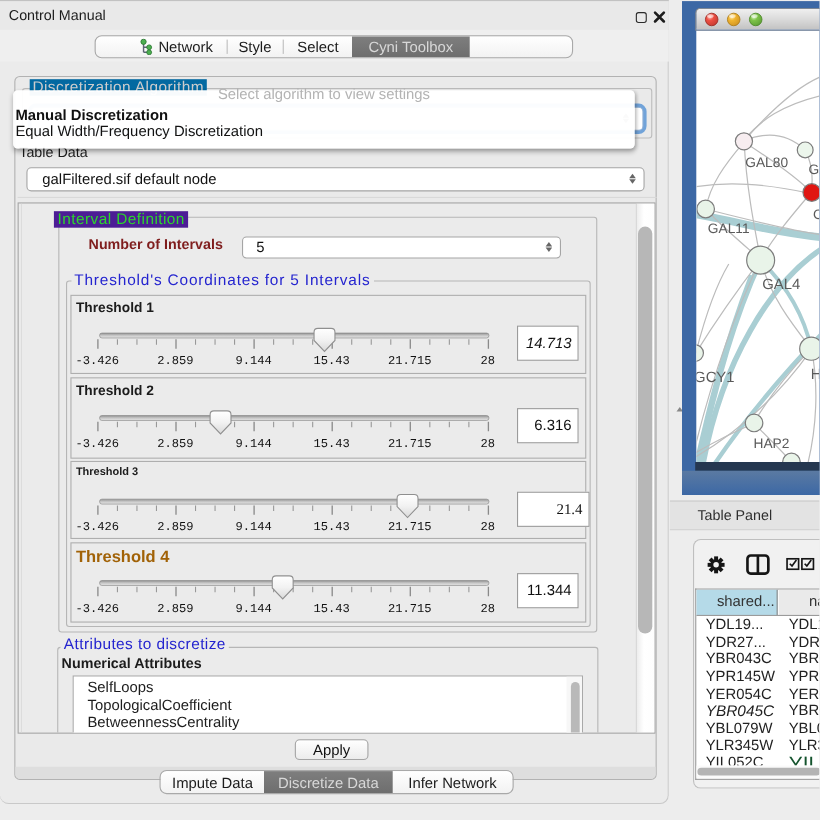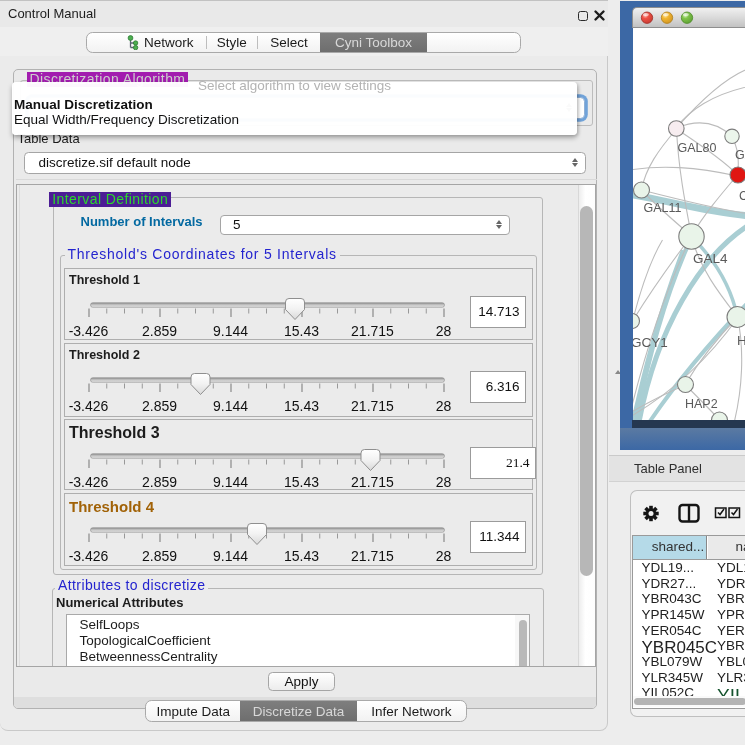--- a/index.html
+++ b/index.html
@@ -1,27 +1,27 @@
 <!DOCTYPE html>
 <html><head><meta charset="utf-8"><style>
 *{margin:0;padding:0;box-sizing:border-box;}
 html,body{width:745px;height:745px;background:#ededed;font-family:"Liberation Sans",sans-serif;overflow:hidden;}
 .abs{position:absolute;}
 body{position:relative;}
-.grouptitle{position:absolute;font-size:14px;background:#a21caf;padding:0 3px;line-height:15px;white-space:nowrap;letter-spacing:0.4px;}
+.grouptitle{position:absolute;font-size:14px;background:#0369a1;padding:0 3px;line-height:15px;white-space:nowrap;letter-spacing:0.4px;}
 .combo{position:absolute;background:#fff;border:1px solid #a5a5a5;border-radius:4.5px;font-size:13.5px;color:#111;}
 .combo .ar{position:absolute;right:7px;top:0;height:100%;display:flex;flex-direction:column;justify-content:center;gap:1.5px;}
 .combo .ar i{display:block;width:0;height:0;border-left:3.5px solid transparent;border-right:3.5px solid transparent;}
 .combo .ar i.up{border-bottom:4.5px solid #666;}
 .combo .ar i.dn{border-top:4.5px solid #666;}
 .tabbar{position:absolute;display:flex;border:1px solid #a9a9a9;border-radius:6.5px;background:linear-gradient(180deg,#ffffff,#f2f2f2);font-size:13.5px;color:#1b1b1b;overflow:hidden;}
 .tabbar .t{display:flex;align-items:center;justify-content:center;white-space:nowrap;}
 .tabbar .sep{width:1px;background:#bdbdbd;margin:3px 0;}
 .tabbar .sel{background:linear-gradient(180deg,#7e7e7e,#6e6e6e);color:#d8d8d8;}
-.vlabel{position:absolute;font-size:14px;color:#111;white-space:nowrap;transform:translateX(-50%);}
+.vlabel{position:absolute;font-size:11px;color:#111;white-space:nowrap;transform:translateX(-50%);font-family:Liberation Mono, monospace;}
 .vbox{position:absolute;background:#fff;border:1px solid #9b9b9b;font-size:13.5px;color:#111;text-align:right;padding-right:5px;}
 .bold{font-weight:bold;}
 </style></head><body>
 
 <div class="abs" style="left:0;top:0;width:608px;height:731px;background:#ebebeb;border:1px solid #c9c9c9;border-left:none;border-radius:0 0 8px 8px;"></div>
 <div class="abs" style="left:0;top:0;width:608px;height:27px;background:#e9e9e9;border-top:1px solid #c2c2c2;"></div>
 <div class="abs" style="left:0;top:27px;width:608px;height:29px;background:#efefef;"></div>
 <div class="abs" style="left:8px;top:6.2px;font-size:13px;color:#1c1c1c;">Control Manual</div>
 <div class="abs" style="left:577.5px;top:10.5px;width:10px;height:10px;border:1.6px solid #2a2a2a;border-radius:2.5px;"></div>
 <svg class="abs" style="left:593px;top:9px;" width="13" height="13" viewBox="0 0 13 13">
@@ -44,32 +44,32 @@
 <div class="abs" style="left:13.5px;top:697px;width:582.5px;height:11px;background:#dedede;border-radius:0 0 4px 4px;"></div>
 <div class="abs" style="left:20px;top:80px;width:573px;height:46px;border:1px solid #bcbcbc;border-radius:3px;"></div>
 <div class="grouptitle" style="left:26.5px;top:71.8px;color:#cdcdcd;">Discretization Algorithm</div>
 <div class="combo" style="left:28px;top:96.5px;width:556.5px;height:22px;border-color:#8fb0d6;box-shadow:0 0 0 2.8px rgba(92,151,214,0.85);">
     <span class="ar" style="right:12px;">
       <i class="up"></i>
       <i class="dn"></i>
     </span>
   </div>
 <div class="abs" style="left:17.5px;top:131.4px;font-size:13px;color:#1c1c1c;">Table Data</div>
-<div class="combo" style="left:24px;top:151.5px;width:562px;height:22px;line-height:20px;"><span style="padding-left:13.5px;">discretize.sif default node</span><span class="ar">
+<div class="combo" style="left:24px;top:151.5px;width:562px;height:22px;line-height:20px;"><span style="padding-left:13.5px;">galFiltered.sif default node</span><span class="ar">
       <i class="up"></i>
       <i class="dn"></i>
     </span></div>
 <div class="abs" style="left:15.5px;top:179px;width:581px;height:1px;background:#d9d9d9;"></div>
 <div class="abs" style="left:15.5px;top:184px;width:580px;height:483px;border:1px solid #a5a5a5;background:#ebebeb;overflow:hidden;">
 <div class="abs" style="left:2.5px;top:0;width:1px;height:481px;background:#dcdcdc;"></div>
 <div class="abs" style="left:561px;top:0;width:17px;height:481px;background:linear-gradient(90deg,#ededed,#ffffff 40%,#fdfdfd);border-left:1px solid #d8d8d8;"></div>
 <div class="abs" style="left:563px;top:21px;width:13px;height:370px;background:#b7b7b7;border-radius:6.5px;"></div>
 <div class="abs" style="left:36.5px;top:11.5px;width:489.5px;height:378px;border:1px solid #b6b6b6;border-radius:3px;"></div>
 <div class="grouptitle" style="left:32.8px;top:7.2px;color:#2bd82b;background:#4c1d95;">Interval Definition</div>
-<div class="abs bold" style="left:64px;top:29px;font-size:13px;color:#0369a1;">Number of Intervals</div>
+<div class="abs bold" style="left:64px;top:29px;font-size:13px;color:#7f1d1d;">Number of Intervals</div>
 <div class="combo" style="left:203.5px;top:29.5px;width:290px;height:20px;line-height:18px;border-radius:4px;"><span style="padding-left:12px;">5</span><span class="ar">
         <i class="up"></i>
         <i class="dn"></i>
       </span></div>
 <div class="abs" style="left:43px;top:69.5px;width:477px;height:315px;border:1px solid #b6b6b6;border-radius:3px;"></div>
 <div class="grouptitle" style="left:48px;top:61.5px;color:#2424cf;background:#ebebeb;letter-spacing:0.75px;">Threshold's Coordinates for 5 Intervals</div>
 <div class="abs" style="left:47px;top:83px;width:469px;height:72px;border:1px solid #aeaeae;">
 <div class="abs bold" style="left:4.5px;top:4.2px;font-size:12.5px;color:#1c1c1c;">Threshold 1</div>
 <svg class="abs" style="left:0;top:0;" width="467" height="70" viewBox="0 0 467 70">
 <defs>
@@ -90,21 +90,21 @@
 <g transform="translate(220.5,29.5)">
           <path d="M3.5 0 H15.5 Q19 0 19 3.5 V11 L9.5 21 L0 11 V3.5 Q0 0 3.5 0 Z" fill="url(#th)" stroke="#8f8f8f" stroke-width="1"></path>
         </g>
 </svg>
 <div class="vlabel" style="left:24px;top:54px;">-3.426</div>
 <div class="vlabel" style="left:95px;top:54px;">2.859</div>
 <div class="vlabel" style="left:166px;top:54px;">9.144</div>
 <div class="vlabel" style="left:237px;top:54px;">15.43</div>
 <div class="vlabel" style="left:308px;top:54px;">21.715</div>
 <div class="vlabel" style="left:379px;top:54px;">28</div>
-<div class="vbox" style="left:405px;top:27px;width:56px;height:31.5px;line-height:29.5px;">14.713</div>
+<div class="vbox" style="left:405px;top:27px;width:56px;height:31.5px;line-height:29.5px;font-style:italic;">14.713</div>
 </div>
 <div class="abs" style="left:47px;top:158px;width:469px;height:74px;border:1px solid #aeaeae;">
 <div class="abs bold" style="left:4.5px;top:4.2px;font-size:12.5px;color:#1c1c1c;">Threshold 2</div>
 <svg class="abs" style="left:0;top:0;" width="467" height="72" viewBox="0 0 467 72">
 <defs>
           <linearGradient id="tr" x1="0" y1="0" x2="0" y2="1">
             <stop offset="0" stop-color="#8f8f8f"></stop>
             <stop offset="0.45" stop-color="#c2c2c2"></stop>
             <stop offset="1" stop-color="#e9e9e9"></stop>
           </linearGradient>
@@ -123,21 +123,21 @@
 </svg>
 <div class="vlabel" style="left:24px;top:54px;">-3.426</div>
 <div class="vlabel" style="left:95px;top:54px;">2.859</div>
 <div class="vlabel" style="left:166px;top:54px;">9.144</div>
 <div class="vlabel" style="left:237px;top:54px;">15.43</div>
 <div class="vlabel" style="left:308px;top:54px;">21.715</div>
 <div class="vlabel" style="left:379px;top:54px;">28</div>
 <div class="vbox" style="left:405px;top:27px;width:56px;height:31.5px;line-height:29.5px;">6.316</div>
 </div>
 <div class="abs" style="left:47px;top:234px;width:469px;height:71px;border:1px solid #aeaeae;">
-<div class="abs bold" style="left:4.5px;top:4.2px;font-size:16px;color:#1c1c1c;">Threshold 3</div>
+<div class="abs bold" style="left:4.5px;top:4.2px;font-size:10px;color:#1c1c1c;">Threshold 3</div>
 <svg class="abs" style="left:0;top:0;" width="467" height="69" viewBox="0 0 467 69">
 <defs>
           <linearGradient id="tr" x1="0" y1="0" x2="0" y2="1">
             <stop offset="0" stop-color="#8f8f8f"></stop>
             <stop offset="0.45" stop-color="#c2c2c2"></stop>
             <stop offset="1" stop-color="#e9e9e9"></stop>
           </linearGradient>
           <linearGradient id="th" x1="0" y1="0" x2="0" y2="1">
             <stop offset="0" stop-color="#ffffff"></stop>
             <stop offset="0.5" stop-color="#f2f2f2"></stop>
@@ -326,21 +326,21 @@
 <div class="abs" style="left:9px;top:24.0px;font-size:13.5px;color:#222;">YDL19...</div>
 <div class="abs" style="left:84.5px;top:24.0px;font-size:13.5px;color:#222;">YDL1</div>
 <div class="abs" style="left:9px;top:39.6px;font-size:13.5px;color:#222;">YDR27...</div>
 <div class="abs" style="left:84.5px;top:39.6px;font-size:13.5px;color:#222;">YDR2</div>
 <div class="abs" style="left:9px;top:55.3px;font-size:13.5px;color:#222;">YBR043C</div>
 <div class="abs" style="left:84.5px;top:55.3px;font-size:13.5px;color:#222;">YBR0</div>
 <div class="abs" style="left:9px;top:70.9px;font-size:13.5px;color:#222;">YPR145W</div>
 <div class="abs" style="left:84.5px;top:70.9px;font-size:13.5px;color:#222;">YPR1</div>
 <div class="abs" style="left:9px;top:86.6px;font-size:13.5px;color:#222;">YER054C</div>
 <div class="abs" style="left:84.5px;top:86.6px;font-size:13.5px;color:#222;">YER0</div>
-<div class="abs" style="left:9px;top:102.2px;font-size:17px;color:#222;">YBR045C</div>
+<div class="abs" style="left:9px;top:102.2px;font-size:14px;color:#222;font-style:italic;">YBR045C</div>
 <div class="abs" style="left:84.5px;top:102.2px;font-size:13.5px;color:#222;">YBR0</div>
 <div class="abs" style="left:9px;top:117.8px;font-size:13.5px;color:#222;">YBL079W</div>
 <div class="abs" style="left:84.5px;top:117.8px;font-size:13.5px;color:#222;">YBL0</div>
 <div class="abs" style="left:9px;top:133.5px;font-size:13.5px;color:#222;">YLR345W</div>
 <div class="abs" style="left:84.5px;top:133.5px;font-size:13.5px;color:#222;">YLR3</div>
 <div class="abs" style="left:9px;top:149.1px;font-size:13.5px;color:#222;">YIL052C</div>
 <div class="abs" style="left:84.5px;top:149.1px;font-size:19px;color:#14532d;">YIL0</div>
 </div>
 <div class="abs" style="left:0;top:159.8px;width:113.5px;height:11.2px;background:#fafafa;"></div>
 <div class="abs" style="left:1.5px;top:161.7px;width:112px;height:7.5px;background:#b4b4b4;border-radius:3.8px;"></div>

